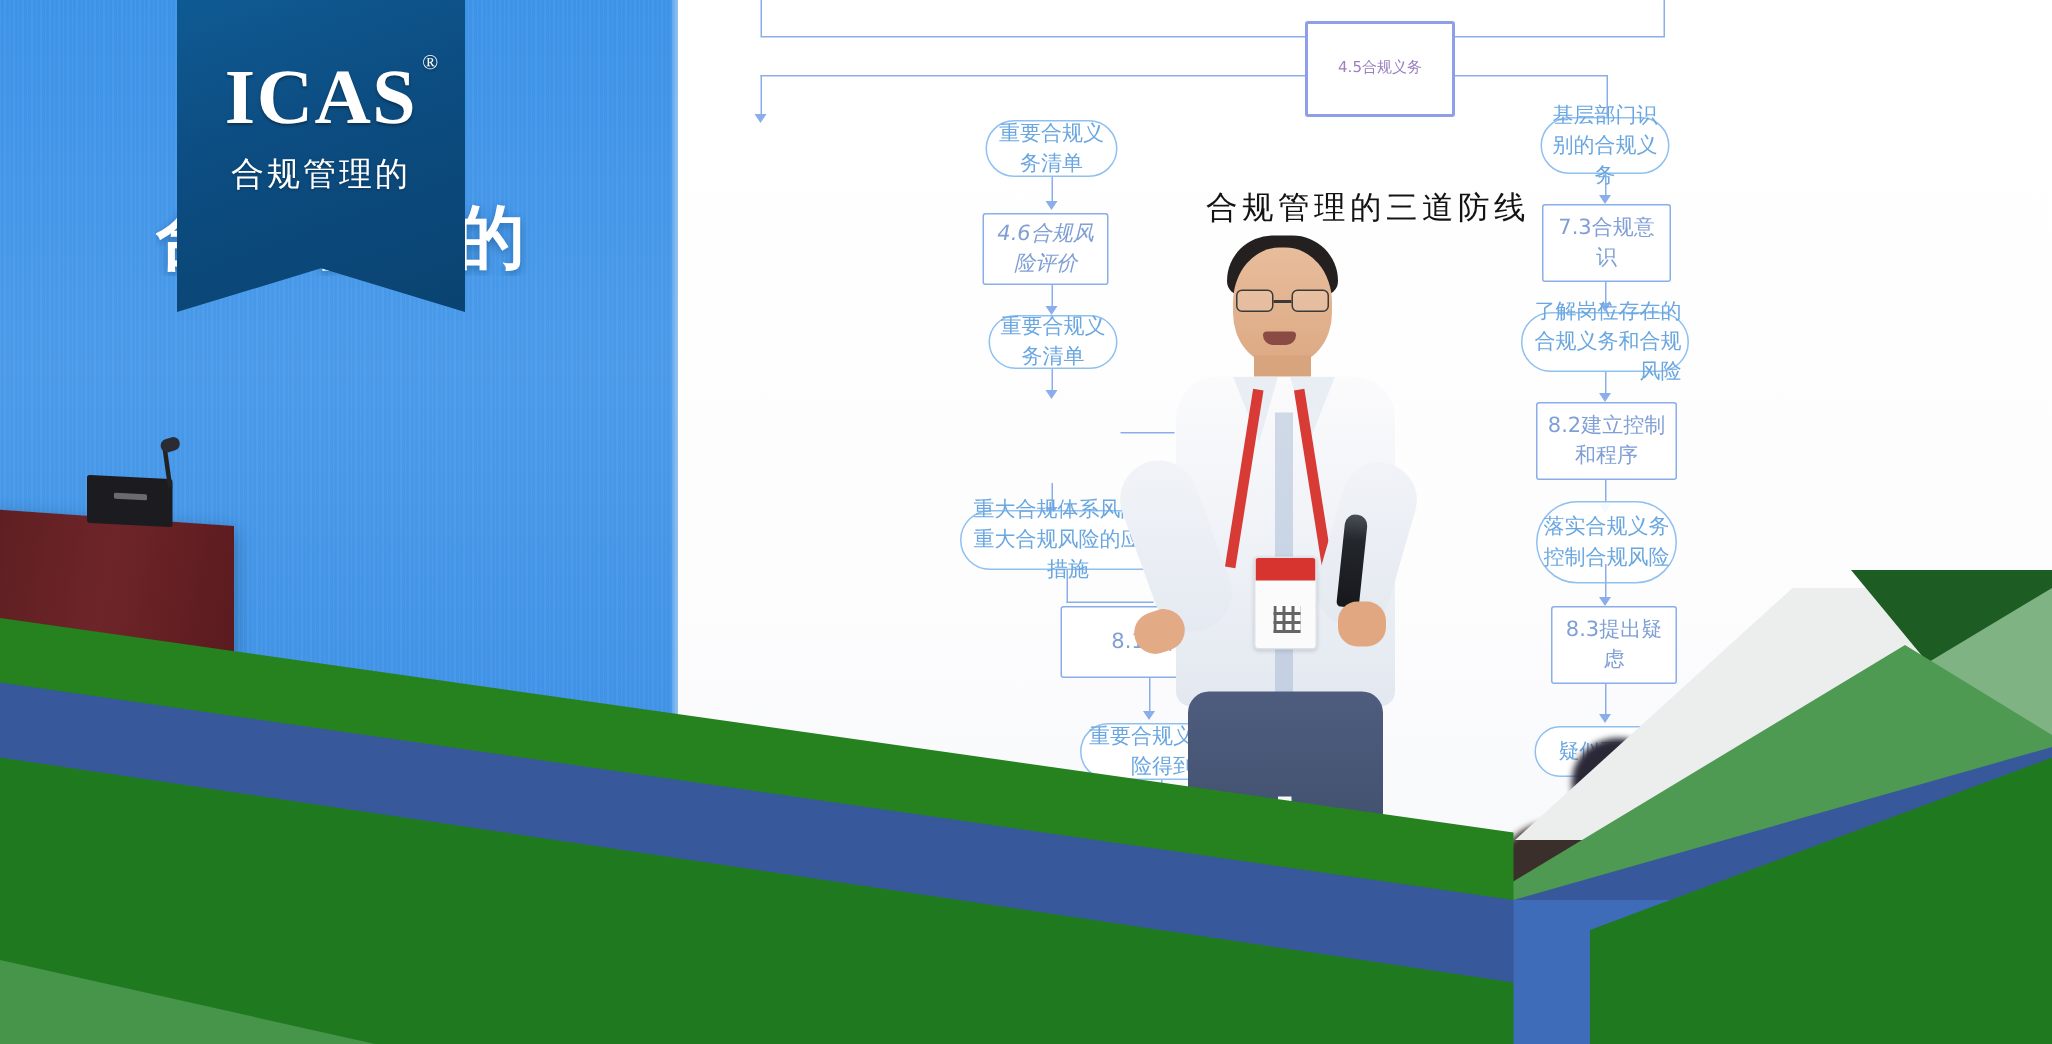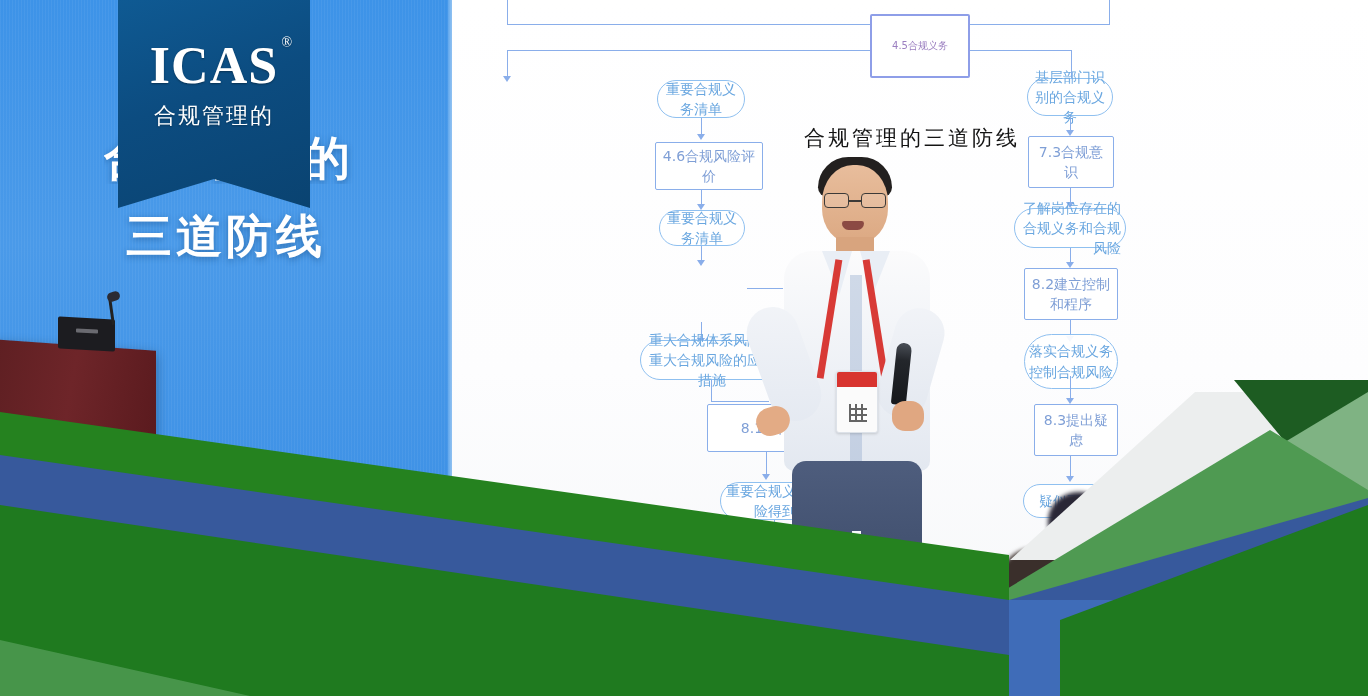--- a/index.html
+++ b/index.html
@@ -208,21 +208,20 @@
 </head>
 <body>
 
 <div id="stage">
 
   <div class="wall-blue"></div>
   <div class="screen-edge"></div>
   <div class="screen-white"></div>
 
   <div class="wall-head-1">合规管理的</div>
-  <div class="wall-head-2">三道防线</div>
 
   <div class="banner">
     <div class="banner-logo">
       <span>ICAS</span>
       <span class="reg">®</span>
     </div>
     <div class="banner-sub">合规管理的</div>
   </div>
 
   <div class="podium"></div>
@@ -244,21 +243,21 @@
     <div class="edge h" style="left:518px; top:24px;  width:140px;"></div>
     <div class="edge v" style="left:657px; top:0px;   height:24px;"></div>
     <div class="edge h" style="left:518px; top:50px;  width:102px;"></div>
     <div class="edge v" style="left:619px; top:50px;  height:30px;"></div>
     <div class="arrow" style="left:615px; top:78px;"></div>
 
     <div class="node pill" style="left:205px; top:80px;  width:88px; height:38px;">重要合规义务清单</div>
     <div class="edge v" style="left:249px; top:118px; height:18px;"></div>
     <div class="arrow" style="left:245px; top:134px;"></div>
 
-    <div class="node rect" style="left:203px; top:142px; width:108px; height:48px;">4.6合规风险评价</div>
+    <div class="node rect" style="left:203px; top:142px; width:84px; height:48px;font-style:italic;">4.6合规风险评价</div>
     <div class="edge v" style="left:249px; top:190px; height:16px;"></div>
     <div class="arrow" style="left:245px; top:204px;"></div>
 
     <div class="node pill" style="left:207px; top:210px; width:86px; height:36px;">重要合规义务清单</div>
     <div class="edge v" style="left:249px; top:246px; height:16px;"></div>
     <div class="arrow" style="left:245px; top:260px;"></div>
 
     <div class="edge h" style="left:295px; top:288px; width:36px;"></div>
     <div class="edge v" style="left:249px; top:322px; height:18px;"></div>
     <div class="arrow" style="left:245px; top:338px;"></div>

